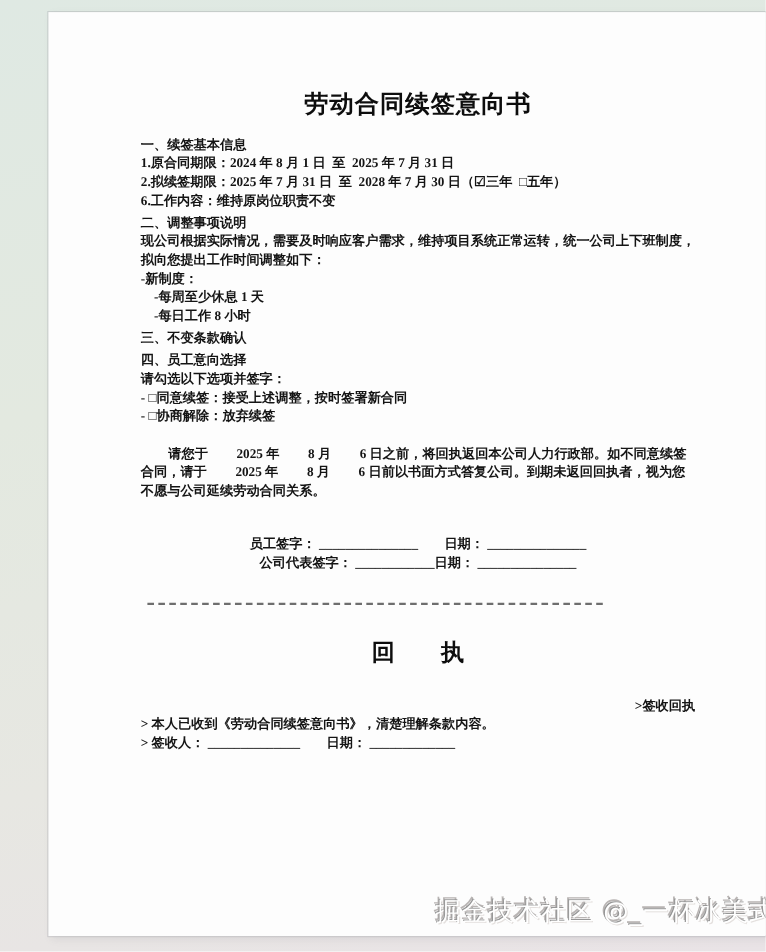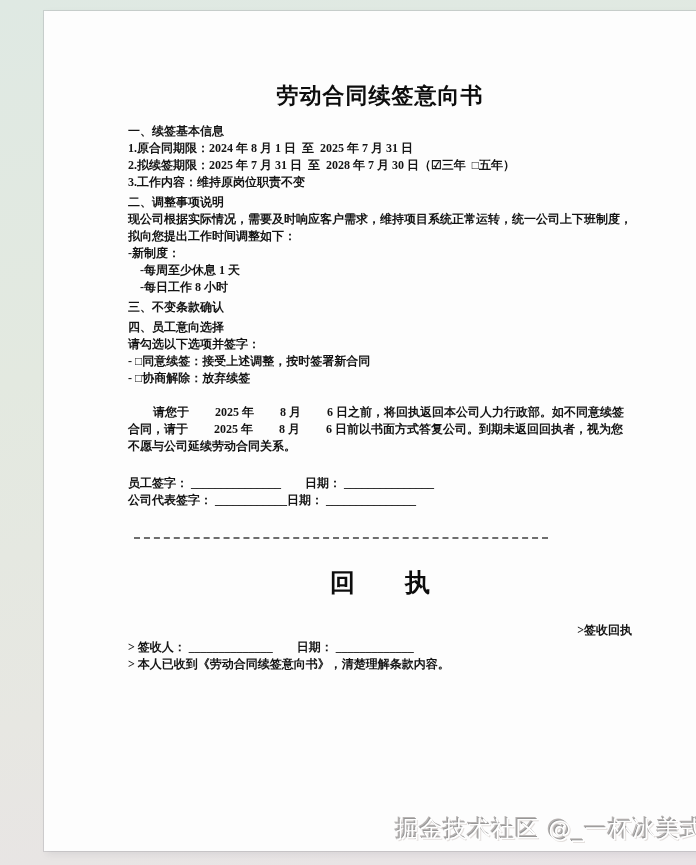--- a/index.html
+++ b/index.html
@@ -27,29 +27,29 @@
     text-align: center; letter-spacing: 1px;
     margin: 0 0 14px 0; color: #0d0d0d;
   }
   .section { margin-top: 3px; }
   .sec-heading { font-weight: bold; white-space: pre-wrap; }
   .doc-line { white-space: pre-wrap; }
   .notice-para {
     margin: 17px 0 0 0; text-indent: 25px; white-space: pre-wrap;
   }
   .u { text-underline-offset: 2px; margin-left: 23px; }
-  .sig-block { margin-top: 20px; }
+  .sig-block { margin-top: 31px; text-align: center; }
   .sig-row { white-space: pre-wrap; }
   .divider {
     margin: 28px 0 0 6px; width: 414px; height: 0;
     border-top: 2px dashed #6e6e6e;
   }
   .receipt-title {
     font-family: "DejaVu Sans", "Liberation Sans", sans-serif;
-    font-size: 25px; line-height: 25px; font-weight: bold;
+    font-size: 21px; line-height: 25px; font-weight: bold;
     text-align: center; margin-top: 31px; color: #0d0d0d;
   }
   .receipt-block { margin-top: 27px; }
   .receipt-block .bold { font-weight: bold; text-align: right; }
   .watermark {
     position: absolute; left: 396px; top: 814px;
     font-family: "DejaVu Sans", "Liberation Sans", sans-serif;
     font-size: 23px; line-height: 30px; letter-spacing: 1px;
     color: #ffffff; white-space: nowrap;
     text-shadow: -1px -1px 0 #979797, -2px -2px 0 #b9b5b4, 1px 1px 0 #e4e0de;
@@ -59,21 +59,21 @@
 <body>
 
 <div class="page">
   <div class="doc-title">劳动合同续签意向书</div>
 
   <div>
       <div class="section">
         <div class="sec-heading">一、续签基本信息</div>
         <div class="doc-line">1.原合同期限：2024 年 8 月 1 日  至  2025 年 7 月 31 日</div>
         <div class="doc-line">2.拟续签期限：2025 年 7 月 31 日  至  2028 年 7 月 30 日（☑三年  □五年）</div>
-        <div class="doc-line">3.工作内容：维持原岗位职责不变</div>
+        <div class="doc-line">6.工作内容：维持原岗位职责不变</div>
       </div>
       <div class="section">
         <div class="sec-heading">二、调整事项说明</div>
         <div class="doc-line">现公司根据实际情况，需要及时响应客户需求，维持项目系统正常运转，统一公司上下班制度，拟向您提出工作时间调整如下：</div>
         <div class="doc-line">-新制度：</div>
         <div class="doc-line">　-每周至少休息 1 天</div>
         <div class="doc-line">　-每日工作 8 小时</div>
       </div>
       <div class="section">
         <div class="sec-heading">三、不变条款确认</div>
@@ -92,18 +92,18 @@
       <div class="sig-row">员工签字： _______________　　日期： _______________</div>
       <div class="sig-row">公司代表签字： ____________日期： _______________</div>
     </div>
 
   <div class="divider"></div>
 
   <div class="receipt-title">回　　执</div>
 
   <div class="receipt-block">
       <div class="doc-line bold">&gt;签收回执</div>
+      <div class="doc-line">&gt; 本人已收到《劳动合同续签意向书》，清楚理解条款内容。</div>
       <div class="doc-line">&gt; 签收人： ______________　　日期： _____________</div>
-      <div class="doc-line">&gt; 本人已收到《劳动合同续签意向书》，清楚理解条款内容。</div>
     </div>
 </div>
 
 <div class="watermark">掘金技术社区 @_一杯冰美式_</div>
 
 </body></html>

